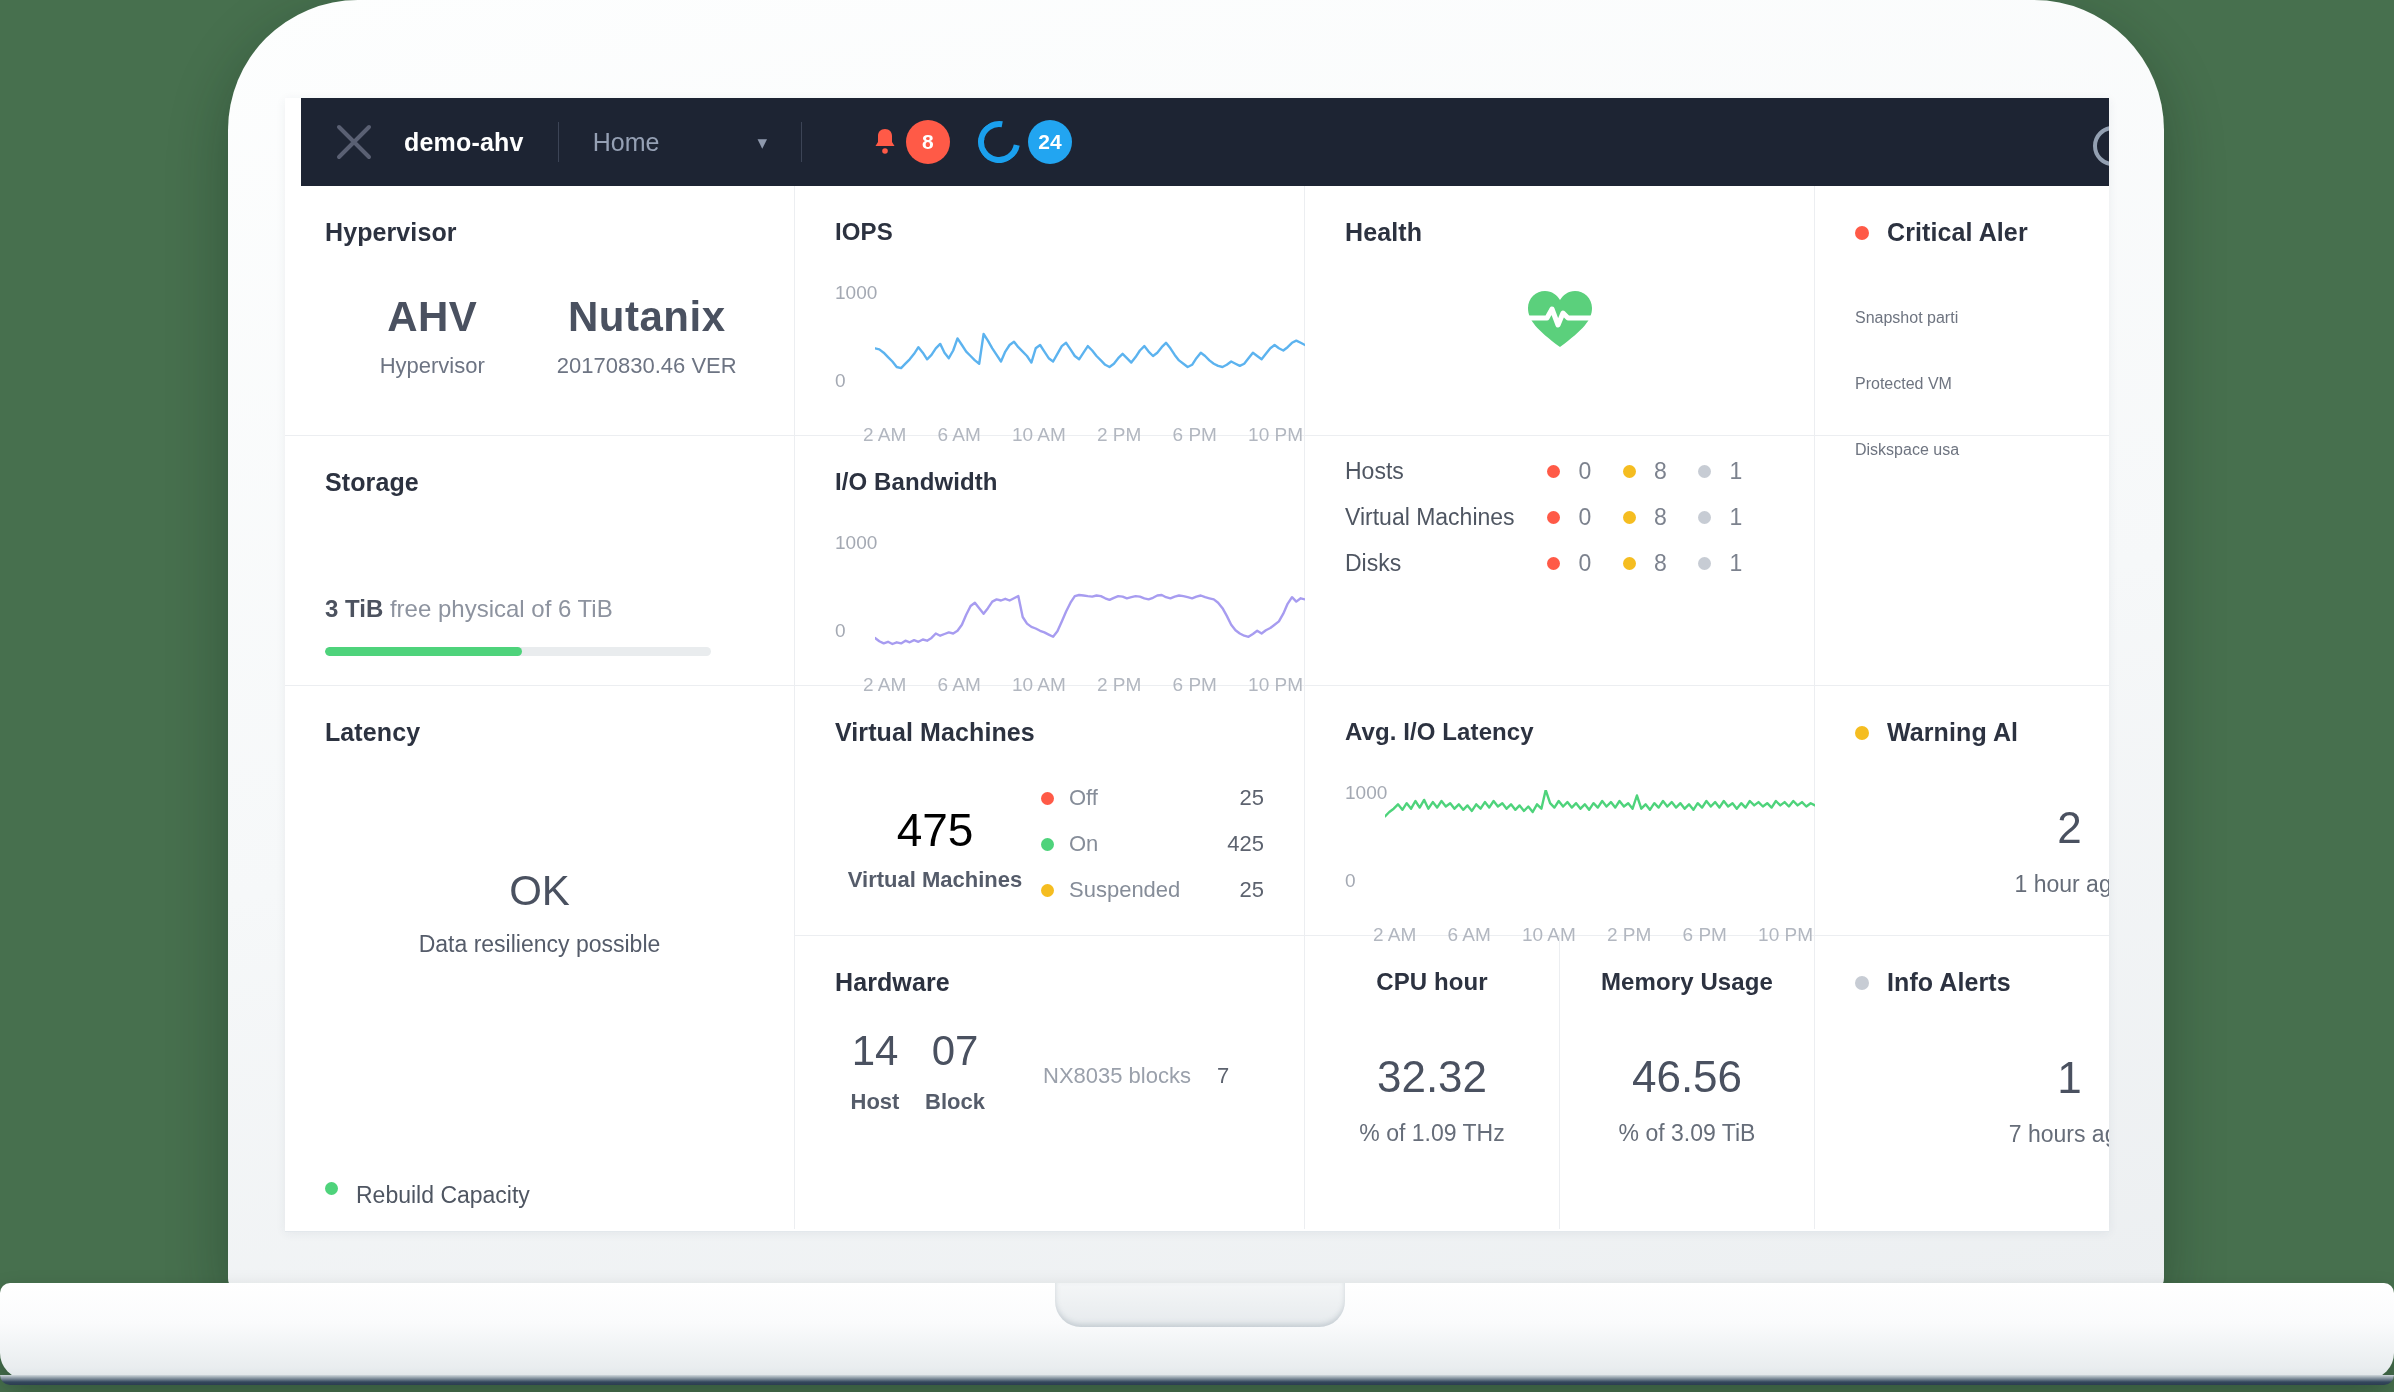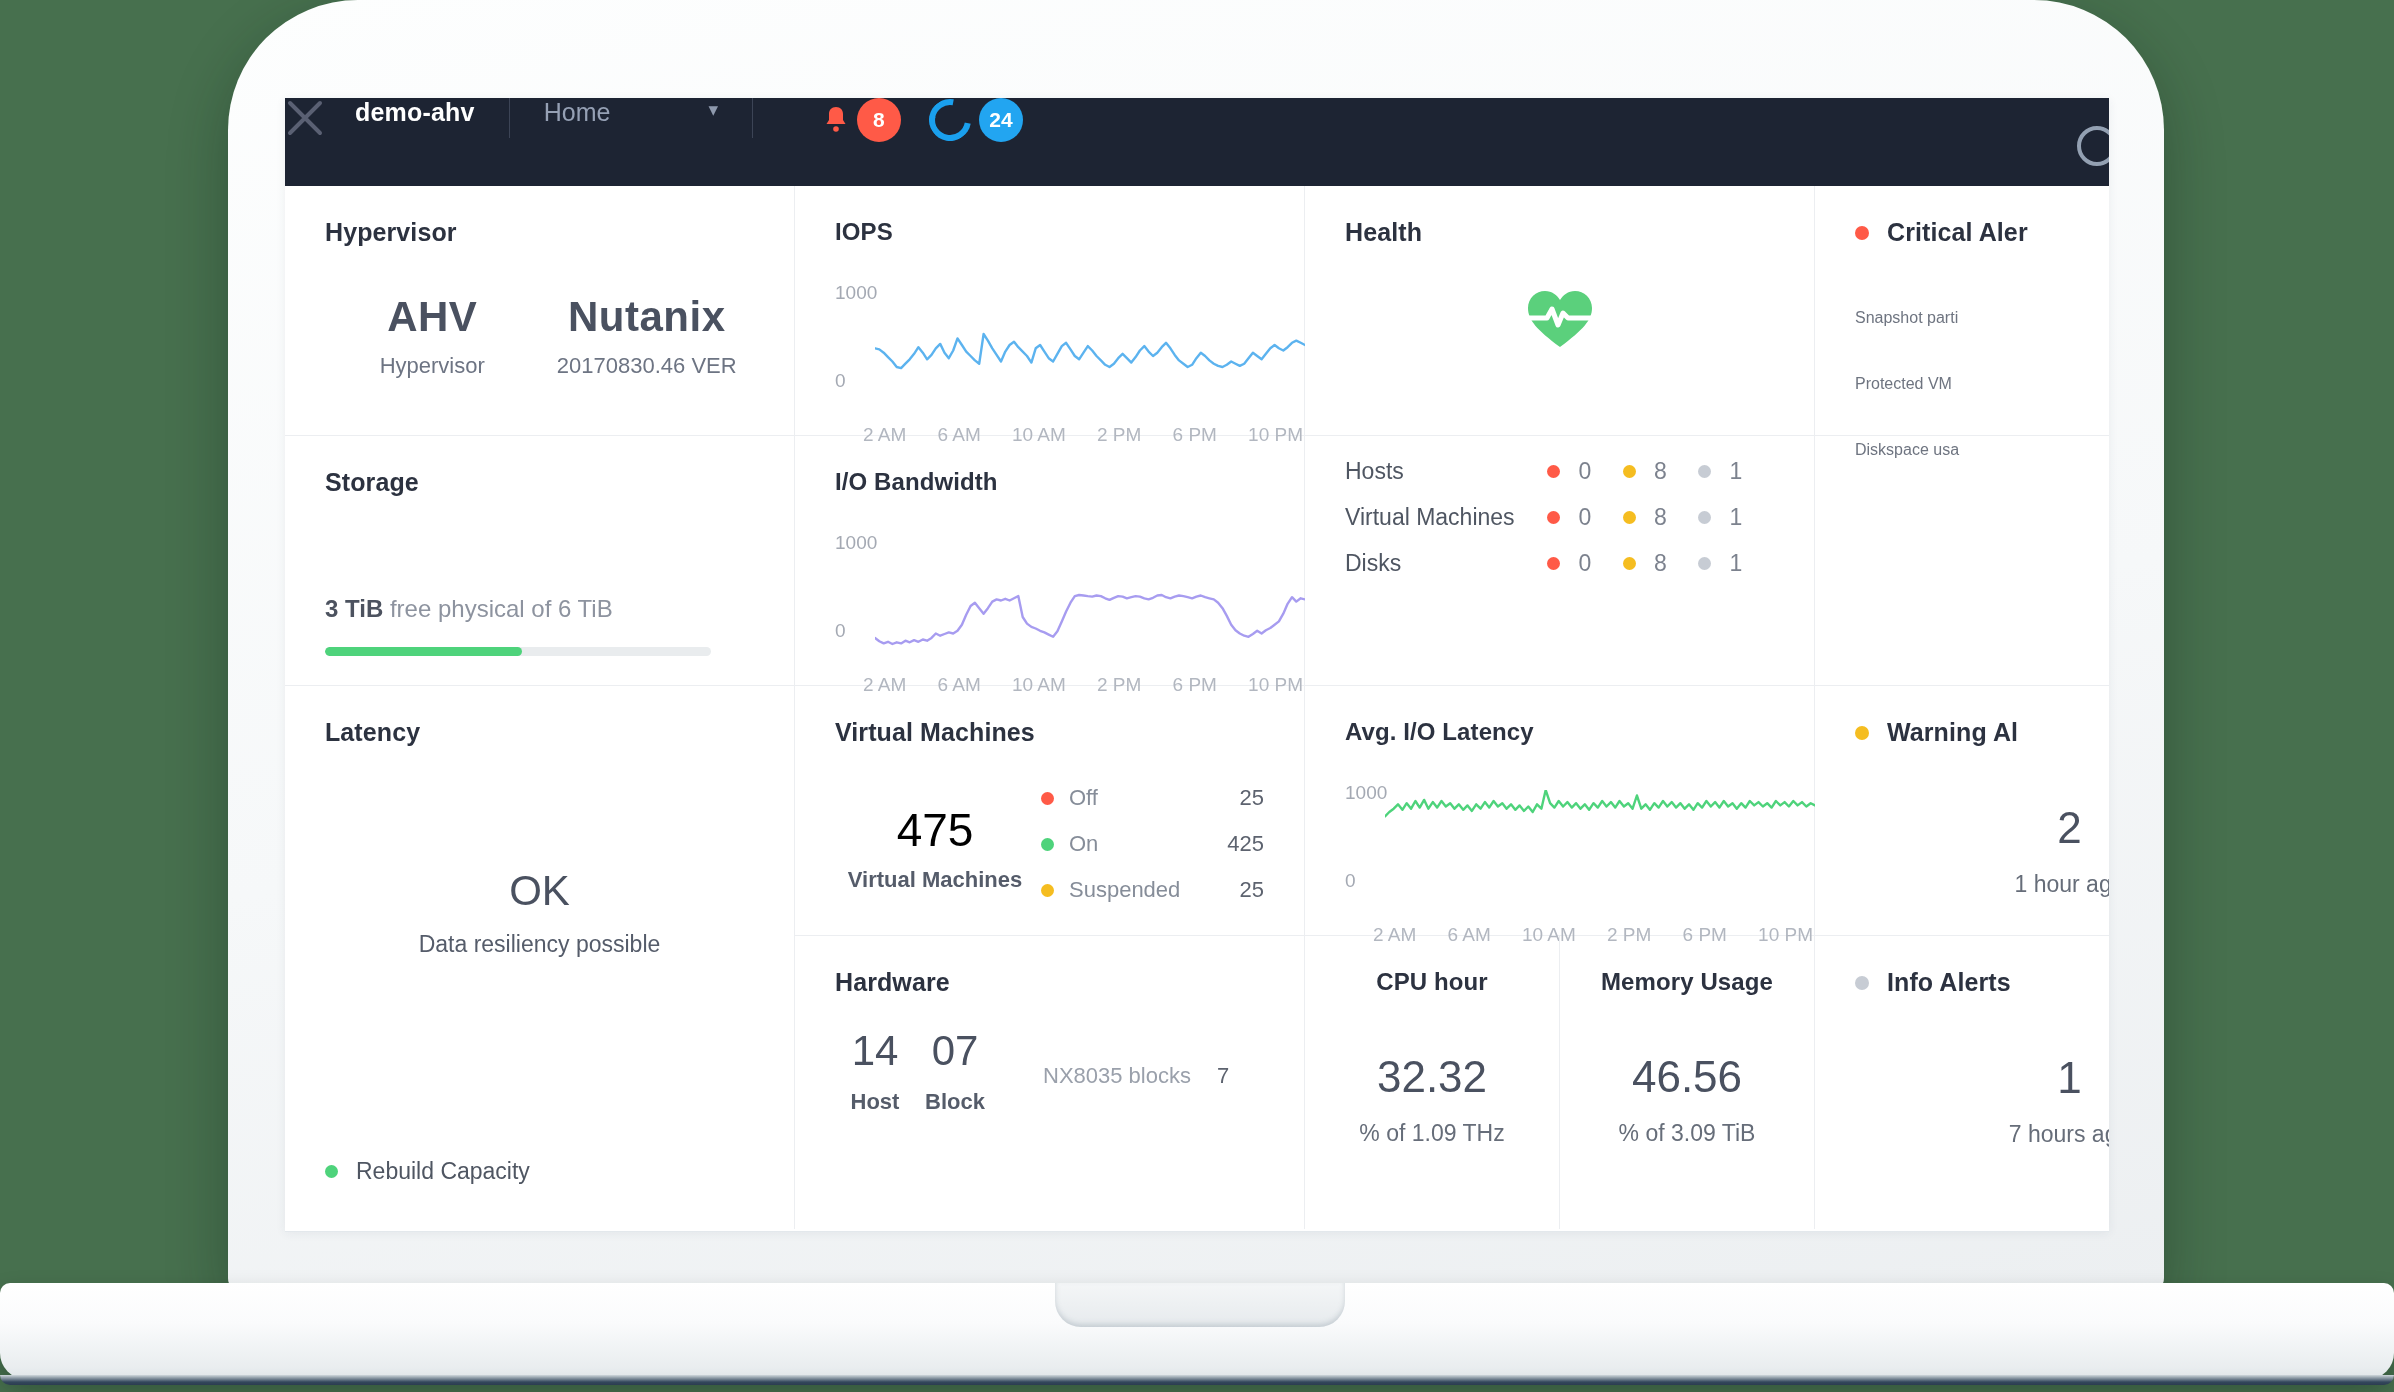--- a/index.html
+++ b/index.html
@@ -45,22 +45,22 @@
     width: 1824px; height: 1133px;
     background: #ffffff;
     overflow: hidden;
     box-shadow: 0 1px 0 #e3e8ec, 0 2px 10px rgba(40,60,80,.07);
   }
 
   
   .topbar {
     position: relative; height: 88px; width: 100%;
     background: #1d2433;
-    display: flex; align-items: flex-start;
-    box-sizing: border-box;
+    display: flex; align-items: center;
+    padding-left: 33px; box-sizing: border-box; margin-left: 16px;
   }
   .logo-x { width: 40px; height: 40px; flex: none; margin-right: 30px; }
   .cluster-name {
     color: #ffffff; font-size: 25px; font-weight: bold;
     letter-spacing: .2px; white-space: nowrap;
   }
   .divider-v { width: 1px; height: 40px; background: #3c4456; margin: 0 34px; flex:none; }
   .nav-page { color: #95a0b4; font-size: 25px; white-space: nowrap; }
   .chev { margin-left: 98px; color: #8e99ad; font-size: 19px; }
   .badges { display: flex; align-items: center; margin-left: 36px; }
@@ -163,22 +163,22 @@
   }
   .health-row .name { width: 236px; }
   .health-row .grp { display: flex; align-items: center; width: 88px; }
   .health-row .dot { width: 13px; height: 13px; border-radius: 50%; margin-right: 18px; }
   .health-row .num { color: #7c828e; }
 
   
   .lat-ok { margin-top: 120px; text-align: center; font-size: 42px; color: #4a5160; font-weight: 300; }
   .lat-sub { margin-top: 16px; text-align: center; font-size: 23px; color: #555c6a; }
   .rebuild {
-    position: absolute; left: 40px; bottom: 44px;
-    display: flex; align-items: center; font-size: 23px; color: #4f5662;
+    position: absolute; left: 40px; bottom: 20px;
+    display: flex; font-size: 23px; color: #4f5662;
   }
   .rebuild .dot { width: 13px; height: 13px; border-radius: 50%; background:#4ed37b; margin-right: 18px; }
 
   
   .alert-head { display: flex; align-items: center; }
   .alert-head .dot { width: 14px; height: 14px; border-radius: 50%; margin-right: 18px; flex:none; }
   .alert-list { margin-top: 62px; }
   .alert-item { font-size: 16px; color: #6e7480; height: 66px; white-space: nowrap; }
   .alert-big { margin-top: 56px; text-align: center; font-size: 44px; color: #4a5160; font-weight: 300; }
   .alert-time { margin-top: 18px; text-align: center; font-size: 23px; color: #666d79; }

